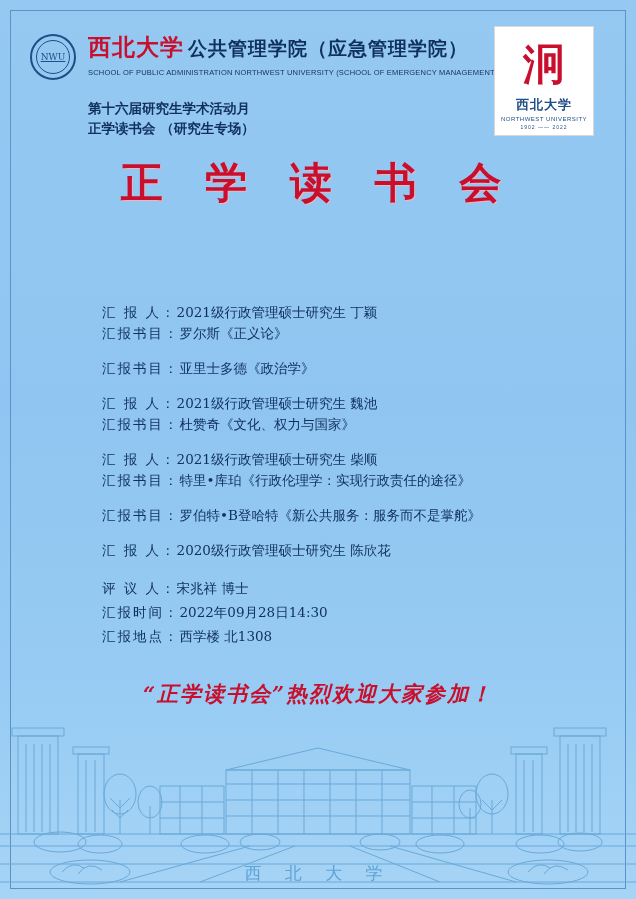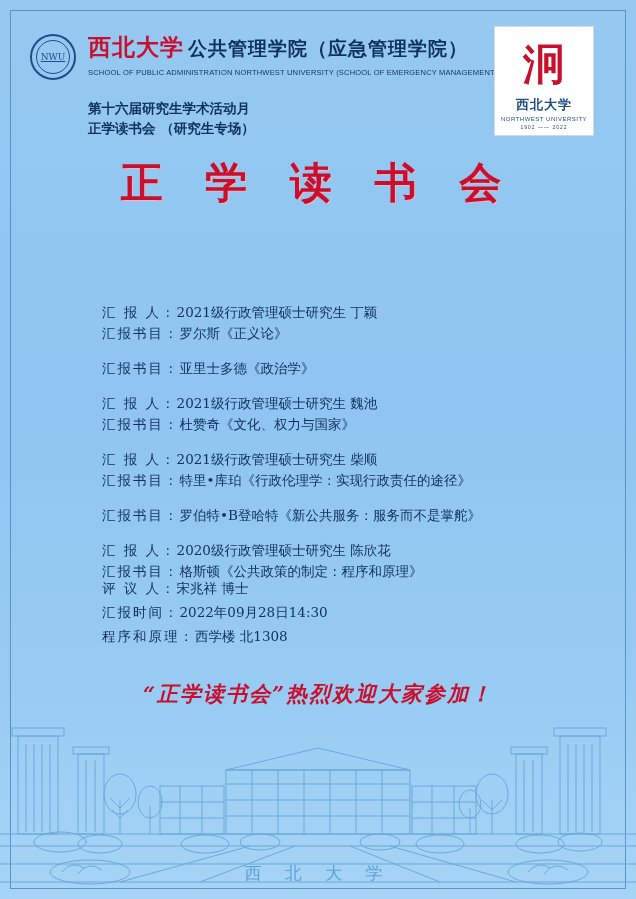--- a/index.html
+++ b/index.html
@@ -307,35 +307,32 @@
     </div>
     <div class="entry">
       <div class="line">
         <span class="label">汇报书目：</span><span>罗伯特•B登哈特《新公共服务：服务而不是掌舵》</span>
       </div>
     </div>
     <div class="entry">
       <div class="line">
         <span class="label">汇 报 人：</span><span>2020级行政管理硕士研究生 陈欣花</span>
       </div>
-      <div class="line">
-        <span class="label">汇报书目：</span><span>格斯顿《公共政策的制定：程序和原理》</span>
-      </div>
     </div>
   </div>
 
   <div class="meta">
     <div class="line">
       <span class="label">评 议 人：</span><span>宋兆祥  博士</span>
     </div>
     <div class="line">
       <span class="label">汇报时间：</span><span>2022年09月28日14:30</span>
     </div>
     <div class="line">
-      <span class="label">程序和原理：</span><span>西学楼  北1308</span>
+      <span class="label">汇报地点：</span><span>西学楼  北1308</span>
     </div>
   </div>
 
   <div class="slogan">“正学读书会”热烈欢迎大家参加！</div>
 
   <div class="campus">
     <svg width="636" height="185" viewBox="0 0 636 185">
       <g stroke="#6aa9d8" stroke-width="1" fill="none">
 
         <line x1="0" y1="120" x2="636" y2="120"></line>

